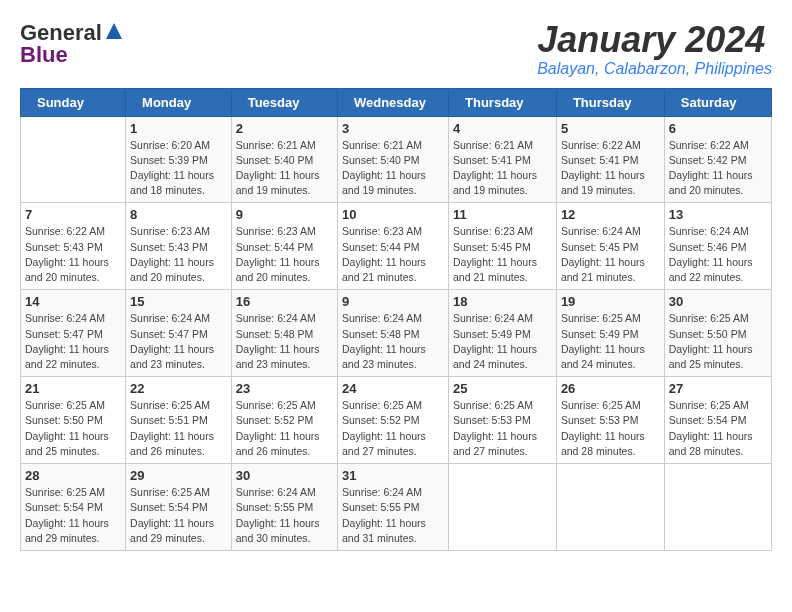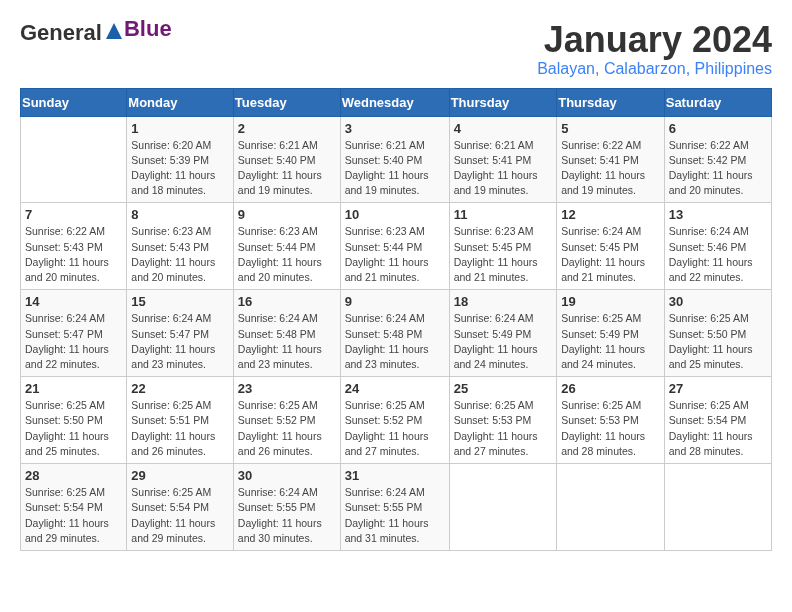--- a/index.html
+++ b/index.html
@@ -11,45 +11,45 @@
       padding: 20px;
     }
     .header-area {
       display: flex;
       justify-content: space-between;
       align-items: flex-start;
       margin-bottom: 10px;
     }
     .logo {
       display: flex;
-      flex-direction: row;
+      flex-direction: column;
       align-items: flex-start;
     }
     .title-area {
-      text-align: right;
+      font-style: italic;
     }
     .month-title {
       font-size: 36px;
       font-weight: bold;
       color: #333;
       line-height: 1.1;
     }
     .location-title {
       font-size: 16px;
       color: #3b82f6;
     }
     .calendar-table {
       width: 100%;
       border-collapse: collapse;
       font-size: 11px;
     }
     .calendar-table thead tr th {
       background-color: #2d6db5;
       color: #fff;
-      padding: 6px 1px;
+      padding: 6px 16px;
       text-align: left;
       font-size: 13px;
       font-weight: bold;
       border: 1px solid #2060a8;
     }
     .calendar-table tbody tr td {
       border: 1px solid #ccc;
       vertical-align: top;
       padding: 4px;
       min-height: 80px;

